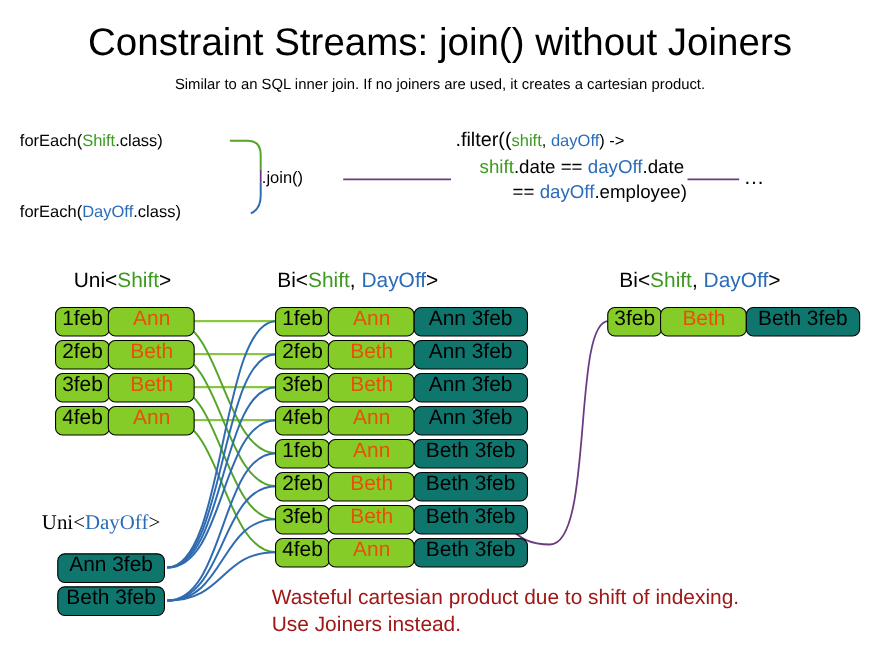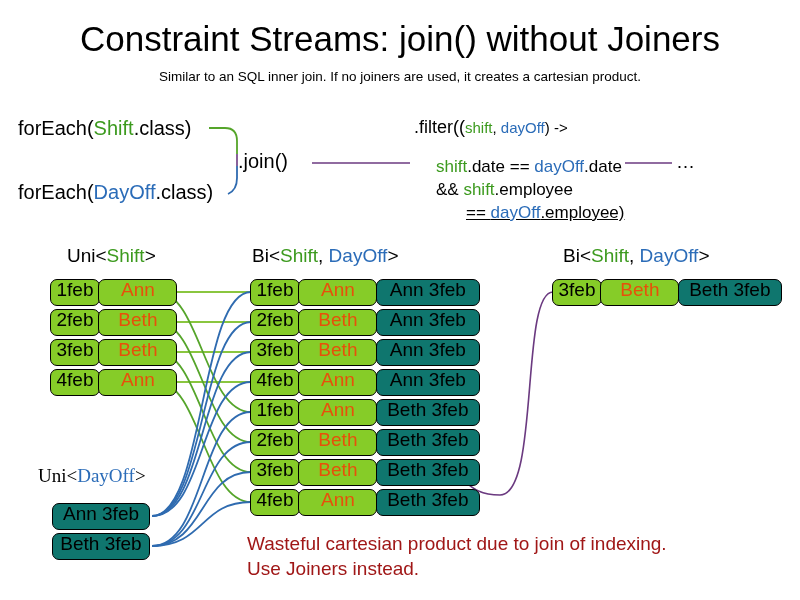--- a/index.html
+++ b/index.html
@@ -15,31 +15,31 @@
     font-size:35px;line-height:42px;font-weight:normal;white-space:nowrap;
   }
   .subtitle{
     position:absolute;left:0;top:68px;width:800px;text-align:center;
     font-size:13.5px;line-height:18px;
   }
 
   .green{color:#3c9a1e;}
   .blue{color:#2b6cb8;}
 
-  .code{position:absolute;font-size:20px;line-height:23px;white-space:nowrap;}
+  .code{position:absolute;font-size:15px;line-height:23px;white-space:nowrap;}
   #foreach-shift{left:18px;top:117px;}
   #foreach-dayoff{left:18px;top:181px;}
   #join-label{left:238px;top:150px;}
 
   #filter-block{position:absolute;left:414px;top:116px;font-size:17px;line-height:23px;white-space:nowrap;}
   .f-l1{font-size:18px;}
   .f-small{font-size:15px;}
-  .f-l2{margin-left:22px;margin-top:16px;}
+  .f-l2{margin-left:22px;}
   .f-l3{margin-left:22px;}
-  .f-l4{margin-left:52px;text-decoration:underline;}
+  .f-l4{margin-left:52px;}
   #ellipsis{position:absolute;left:676px;top:151px;font-size:19px;}
 
   .stream-label{position:absolute;font-size:19px;white-space:nowrap;}
   #label-uni-shift{left:67px;top:245px;}
   #label-bi-mid{left:252px;top:245px;}
   #label-bi-right{left:563px;top:245px;}
   #label-uni-dayoff{left:38px;top:465px;font-family:Liberation Serif, serif;}
 
   .card{position:absolute;display:flex;height:27px;}
   .cell{
@@ -102,21 +102,20 @@
 
   <div class="code" id="foreach-shift"><span>forEach(</span><span class="green">Shift</span><span>.class)</span></div>
 
   <div class="code" id="foreach-dayoff"><span>forEach(</span><span class="blue">DayOff</span><span>.class)</span></div>
 
   <div class="code" id="join-label">.join()</div>
 
   <div id="filter-block">
     <div class="f-l1"><span>.filter((</span><span class="green f-small">shift</span><span class="f-small">, </span><span class="blue f-small">dayOff</span><span class="f-small">) -&gt;</span></div>
     <div class="f-l2"><span class="green">shift</span><span>.date == </span><span class="blue">dayOff</span><span>.date</span></div>
-    <div class="f-l3"><span>&amp;&amp; </span><span class="green">shift</span><span>.employee</span></div>
     <div class="f-l4"><span>== </span><span class="blue">dayOff</span><span>.employee)</span></div>
   </div>
 
   <div id="ellipsis">…</div>
 
   <div class="stream-label" id="label-uni-shift"><span>Uni&lt;</span><span class="green">Shift</span><span>&gt;</span></div>
 
   <div class="stream-label" id="label-bi-mid"><span>Bi&lt;</span><span class="green">Shift</span><span>, </span><span class="blue">DayOff</span><span>&gt;</span></div>
 
   <div class="stream-label" id="label-bi-right"><span>Bi&lt;</span><span class="green">Shift</span><span>, </span><span class="blue">DayOff</span><span>&gt;</span></div>
@@ -267,17 +266,17 @@
         <div class="cell g w-name">
           <span class="name">Beth</span>
         </div>
         <div class="cell b w-pair">
           <span class="pair">Beth 3feb</span>
         </div>
       </div>
     </div>
 
   <div class="warn">
-    <div>Wasteful cartesian product due to join of indexing.</div>
+    <div>Wasteful cartesian product due to shift of indexing.</div>
     <div>Use Joiners instead.</div>
   </div>
 
 </div>
 
 </body></html>

